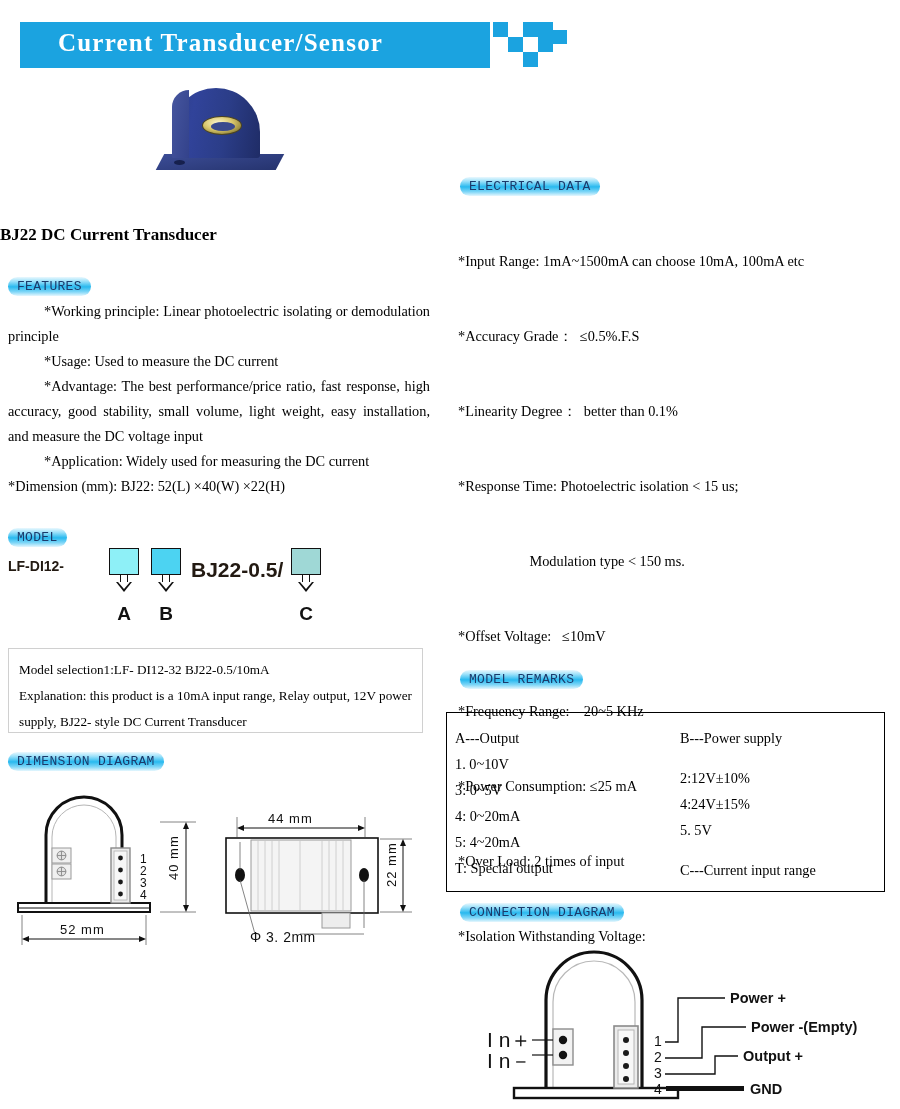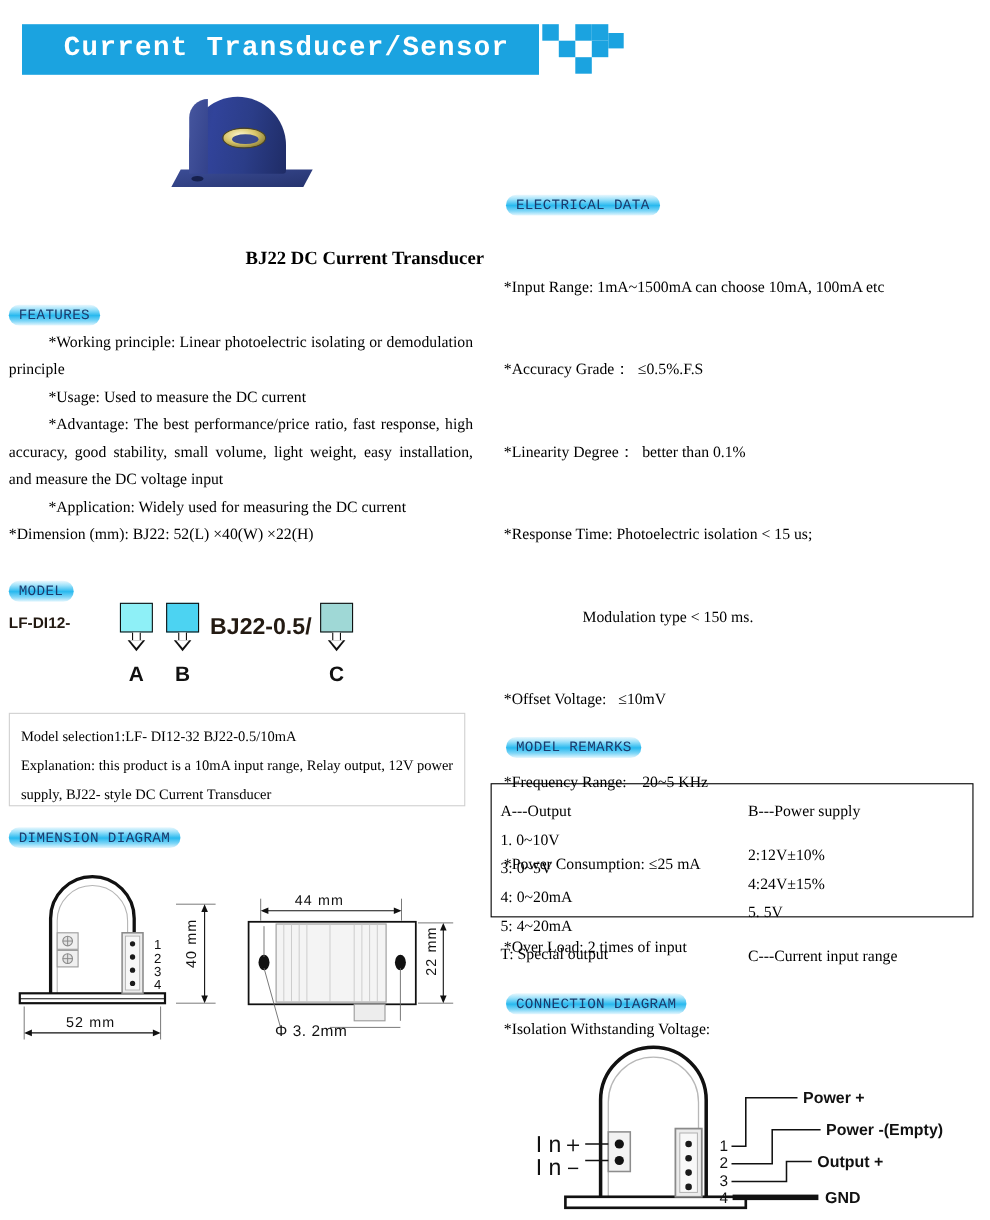--- a/index.html
+++ b/index.html
@@ -17,21 +17,21 @@
   
   #header-band {
     position: absolute;
     left: 20px; top: 22px;
     width: 470px; height: 46px;
     background: #1ba3e0;
   }
   #header-title {
     position: absolute;
     left: 58px; top: 29px;
-    font-family: Liberation Mono, monospace;
+    font-family: Liberation Serif, serif;
     font-size: 25px;
     font-weight: bold;
     color: #ffffff;
     letter-spacing: 1.2px;
     white-space: nowrap;
   }
   .chk { position: absolute; background: #1ba3e0; }
 
   
   .badge {
@@ -76,21 +76,21 @@
     background: radial-gradient(ellipse at 40% 35%, #fdf7d0 0%, #d9c66a 45%, #8d8038 80%, #5e5427 100%);
     border: 1px solid #4c4420;
   }
   .prod-label-in {
     position: absolute; left: 8px; top: 5px; width: 24px; height: 9px;
     border-radius: 50%; background: #3a4a8e;
   }
 
   #product-name {
     position: absolute; left: 0; top: 225px; width: 440px;
-    text-align: right;
+    text-align: left;
     font-family: "Liberation Serif", serif;
     font-weight: bold; font-size: 17px;
   }
 
   
   .bodytext {
     position: absolute;
     font-family: "Liberation Serif", serif;
     font-size: 14.3px;
     line-height: 25px;
@@ -148,21 +148,21 @@
     position: absolute; left: 8px; top: 648px; width: 415px; height: 85px;
     border: 1px solid #d0d0d0;
     padding: 8px 10px 0 10px;
     font-family: "Liberation Serif", serif;
     font-size: 13.2px; line-height: 26px;
   }
   #model-explain p { margin: 0; }
 
   
   #remarks-table {
-    position: absolute; left: 446px; top: 712px; width: 439px; height: 122px;
+    position: absolute; left: 446px; top: 712px; width: 439px; height: 180px;
     border: 1.5px solid #000;
     font-family: "Liberation Serif", serif;
     font-size: 14.3px;
     padding-left: 35px;
   }
   .rt-col { position: absolute; top: 0; height: 100%; padding: 12px 0 0 8px; }
   .rt-col p { margin: 0 0 0 0; line-height: 26px; }
   .rt-left { left: 0; width: 225px; }
   .rt-right { left: 225px; width: 214px; }
   .rt-spacer { height: 14px; }

